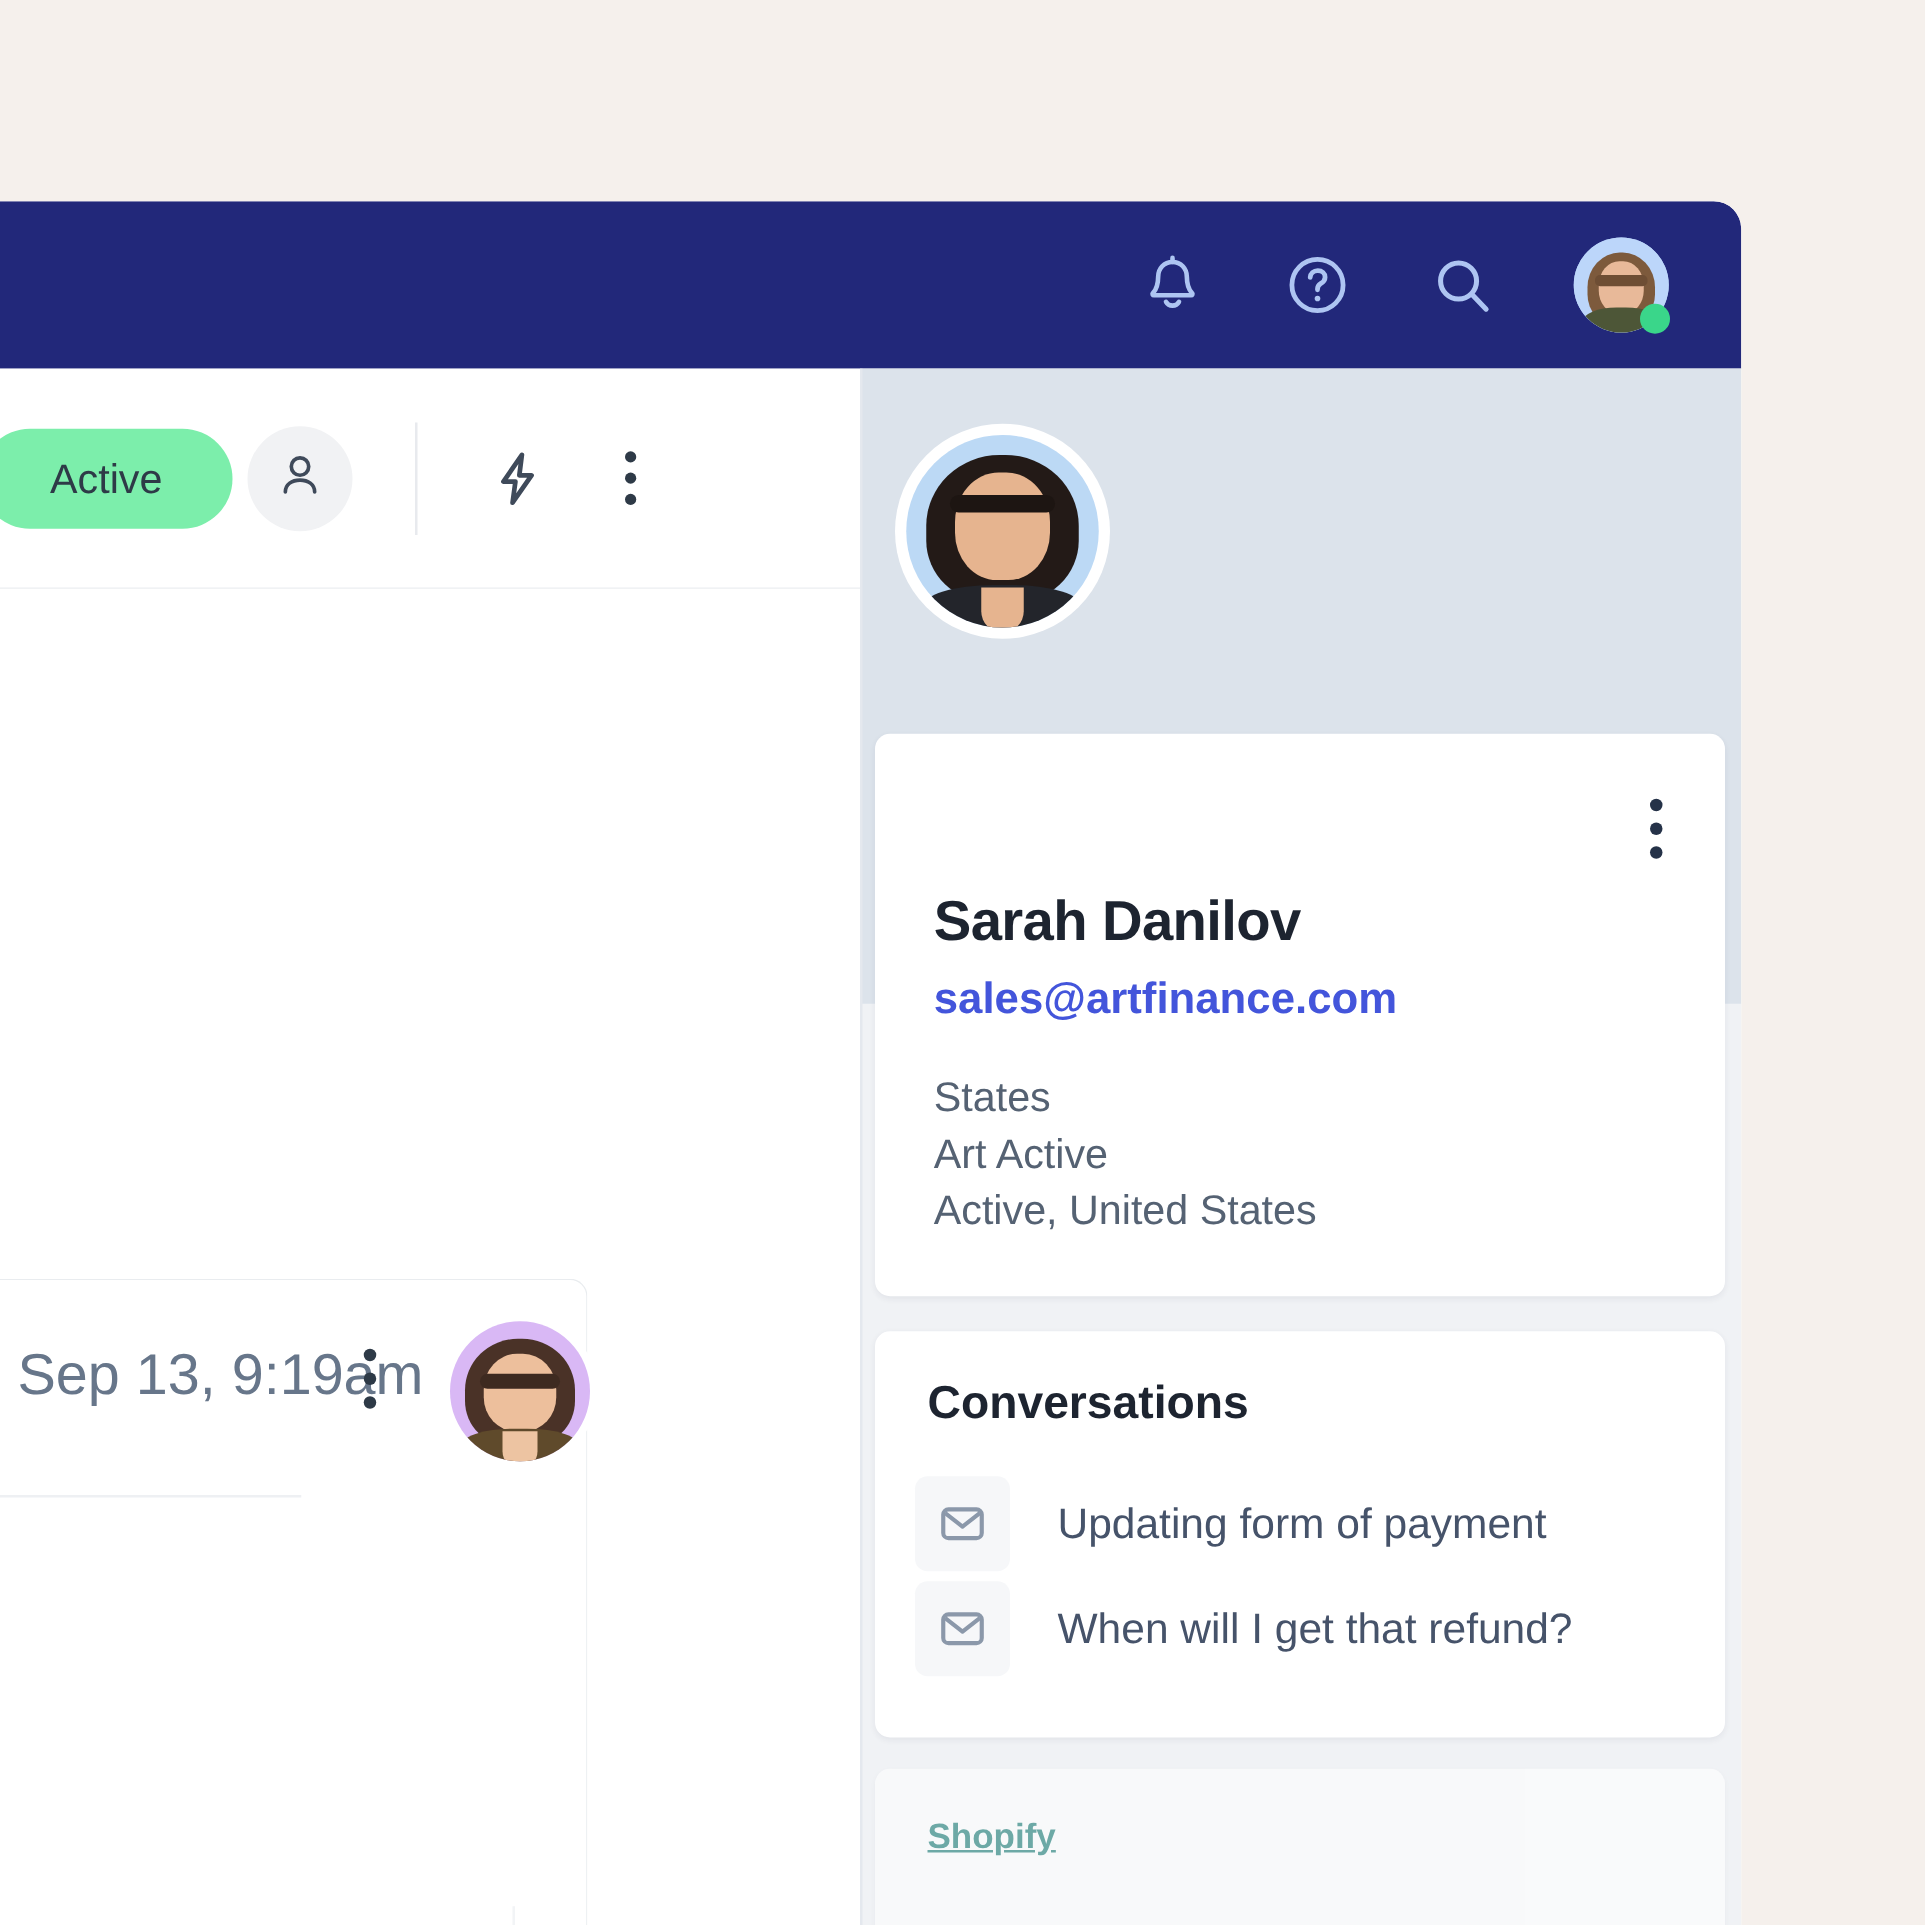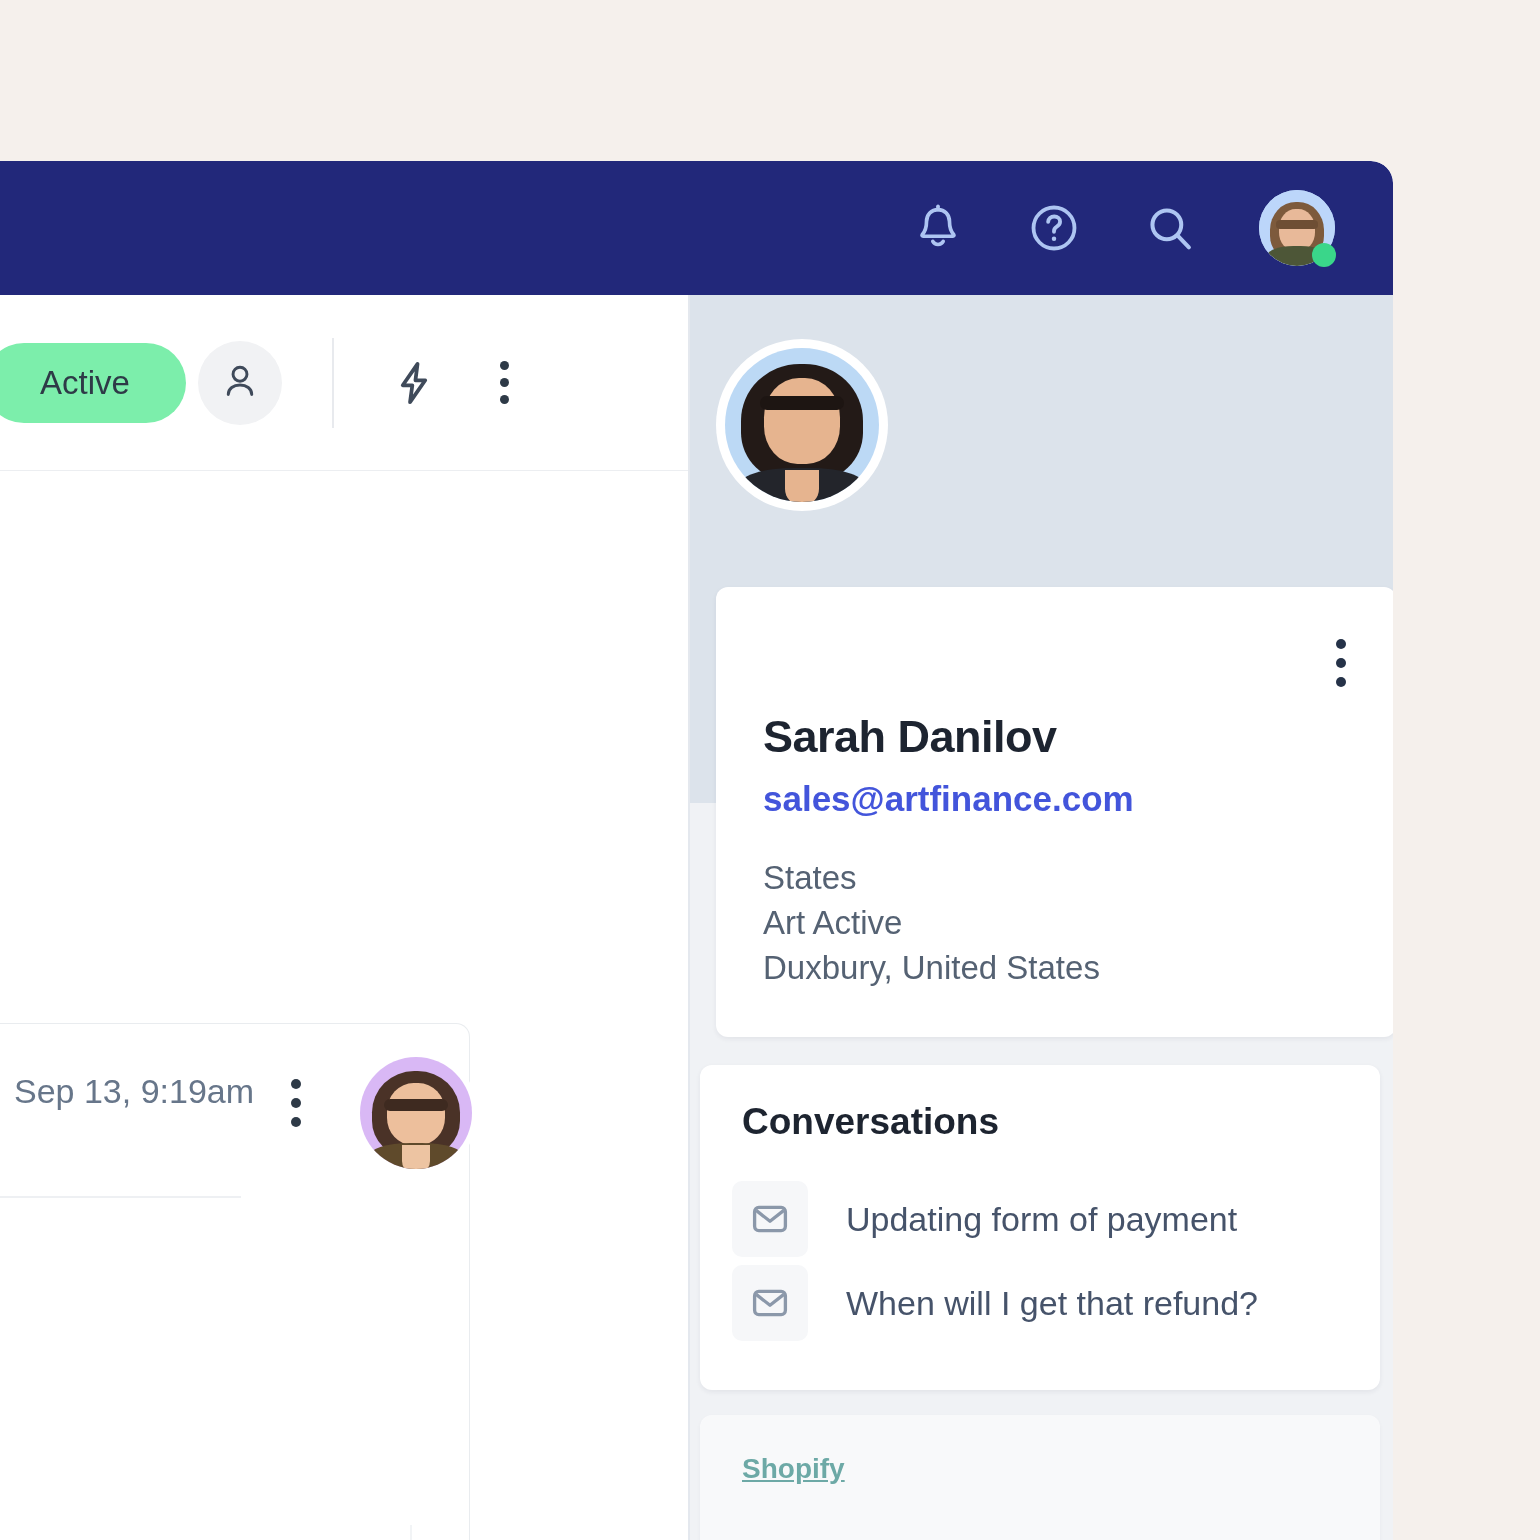--- a/index.html
+++ b/index.html
@@ -127,21 +127,21 @@
     border-bottom: none;
     background: #ffffff;
   }
   .thread-head {
     position: absolute; left: 0; top: 0;
     width: 700px; height: 148px;
     display: flex; align-items: center;
   }
   .thread-time {
     position: absolute; left: 243px; top: 48px;
-    font-size: 34px; color: #67768a;
+    font-size: 46px; color: #67768a;
     white-space: nowrap;
   }
   .thread-kebab {
     position: absolute; left: 520px; top: 55px;
     display: flex; flex-direction: column; gap: 9px; cursor: pointer;
   }
   .thread-kebab i { width: 10px; height: 10px; border-radius: 50%; background: #2e3a47; display:block; }
   .thread-avatar {
     position: absolute; left: 583px; top: 27px;
     width: 124px; height: 124px; border-radius: 50%;
@@ -179,21 +179,21 @@
     background: #e4e8ee;
     z-index: 4;
   }
 
   .card {
     position: absolute;
     background: #ffffff;
     border-radius: 12px;
     box-shadow: 0 2px 5px rgba(36,48,70,0.07);
   }
-  .contact-card { left: 12px; top: 292px; width: 680px; height: 450px; z-index: 2; margin-left: 16px; }
+  .contact-card { left: 12px; top: 292px; width: 680px; height: 450px; z-index: 2; }
   .contact-kebab {
     position: absolute; right: 50px; top: 52px;
     display: flex; flex-direction: column; gap: 9px; cursor: pointer;
   }
   .contact-kebab i { width: 10px; height: 10px; border-radius: 50%; background: #253248; display: block; }
   .contact-name {
     position: absolute; left: 47px; top: 124px;
     font-size: 45px; font-weight: bold; color: #1d2430;
     letter-spacing: -0.5px;
   }
@@ -365,21 +365,21 @@
             <i></i>
           </div>
 
           <div class="contact-name">Sarah Danilov</div>
 
           <div class="contact-email">sales@artfinance.com</div>
 
           <div class="contact-meta">
             <div>States</div>
             <div>Art Active</div>
-            <div>Duxbury, United States</div>
+            <div>Active, United States</div>
           </div>
         </div>
 
         <div class="contact-photo">
           <div class="contact-photo-inner">
             <div class="face f-hair" style="top:16px;width:122px;height:118px;background:#231a17;"></div>
             <div class="face f-skin" style="top:30px;width:76px;height:86px;background:#e6b48f;"></div>
             <div class="face" style="top:48px;width:84px;height:14px;background:#1d1512;border-radius:7px;"></div>
             <div class="face f-body" style="top:120px;width:128px;height:40px;background:#23252b;"></div>
             <div class="face" style="top:122px;width:34px;height:36px;background:#e6b48f;border-radius:0 0 17px 17px;"></div>

